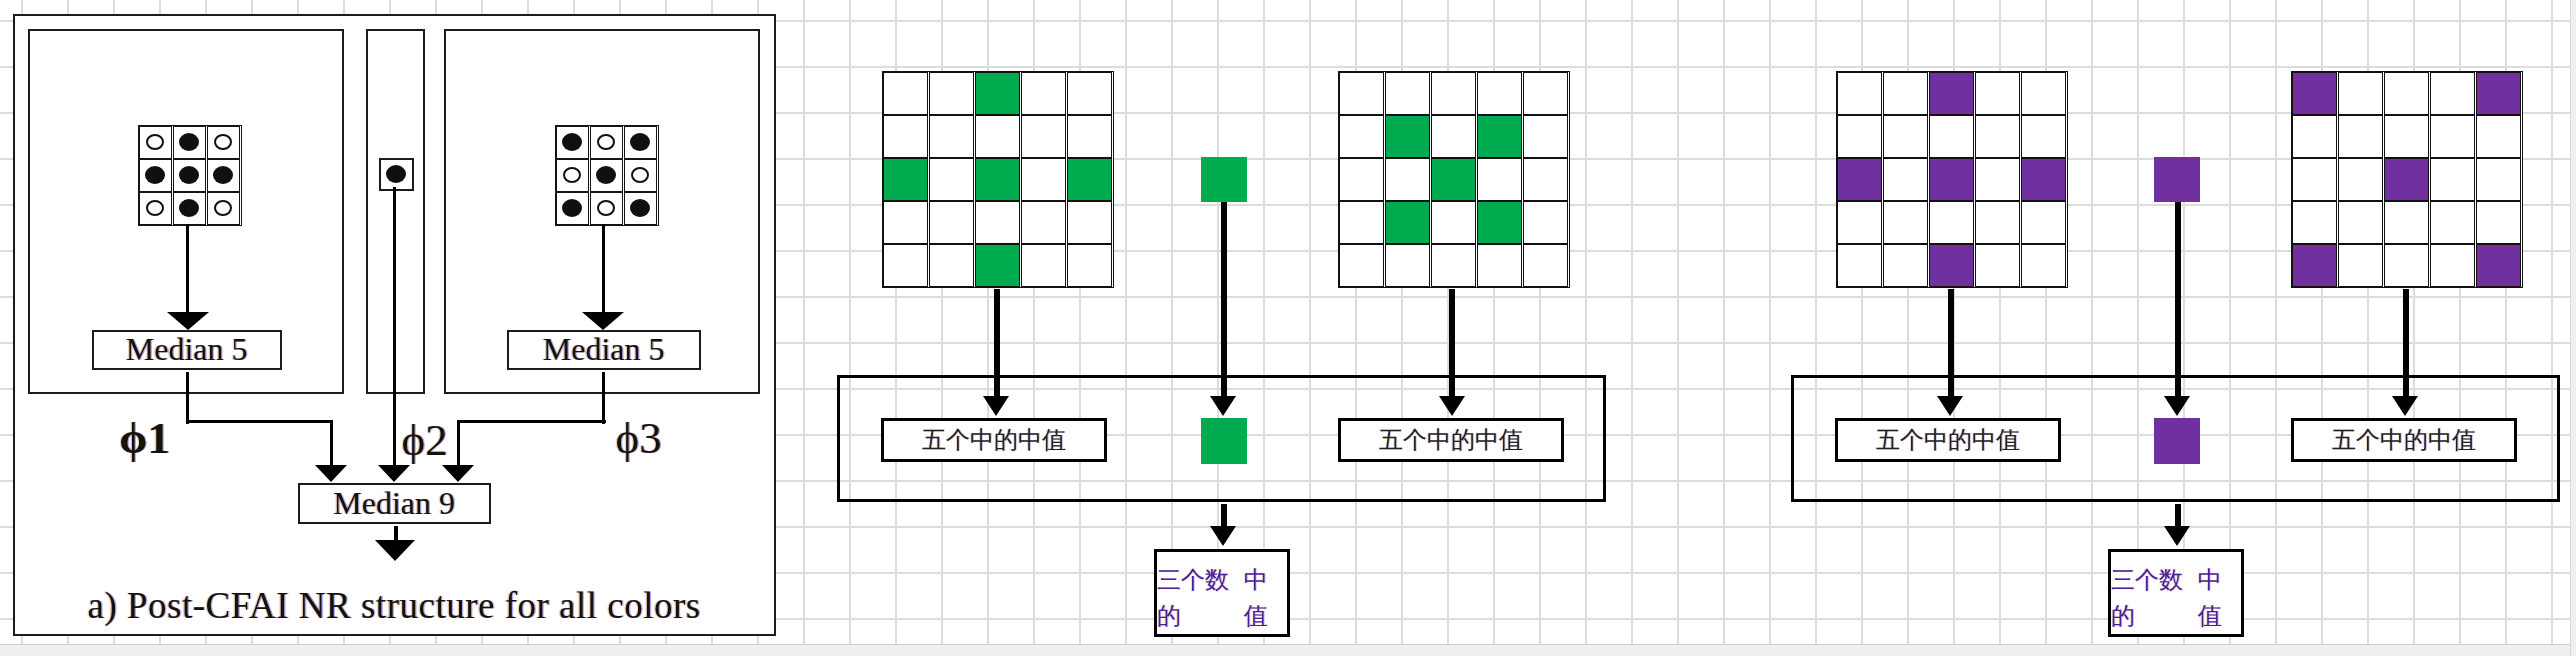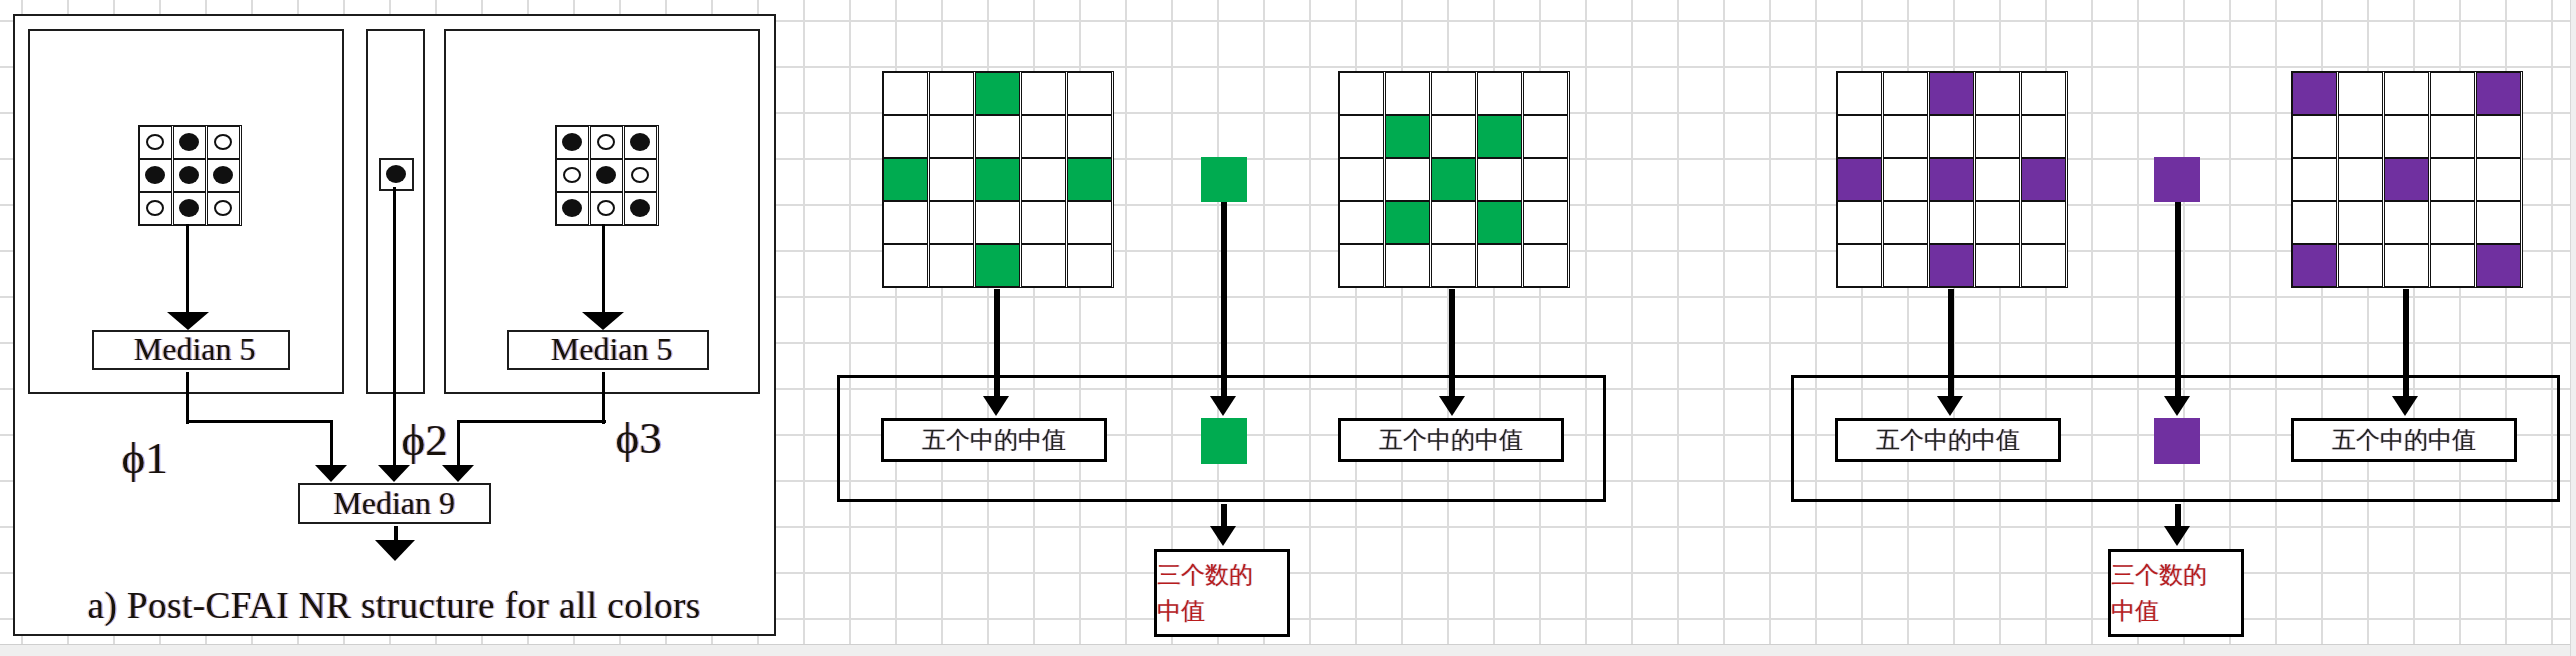--- a/index.html
+++ b/index.html
@@ -13,21 +13,21 @@
     font-family:"DejaVu Sans", sans-serif;
   }
   .bottombar{position:absolute;left:0;top:644px;width:2576px;height:12.6px;background:#efefef;border-top:1px solid #cfcfcf;}
   .rightbar{position:absolute;left:2570px;top:0;width:5.8px;height:657px;background:#efefef;border-left:1px solid #d8d8d8;}
 
   
   .panelA{position:absolute;left:12.6px;top:13.6px;width:759px;height:618px;background:#fff;border:2.9px solid #1c1c1c;}
   .inbox{position:absolute;border:2.9px solid #1c1c1c;background:#fff;}
   .scantxt{font-family:"Liberation Serif", serif;color:#17110b;
     text-shadow:1.3px 0 0 rgba(50,70,220,.45), -1.3px 0 0 rgba(220,120,40,.38);}
-  .m5box{position:absolute;border:2.9px solid #1c1c1c;background:#fff;display:flex;align-items:center;justify-content:center;font-size:32px;padding-left:8px;}
+  .m5box{position:absolute;border:2.9px solid #1c1c1c;background:#fff;display:flex;align-items:center;justify-content:center;font-size:32px;}
   .m3boxA{position:absolute;border:2.9px solid #1c1c1c;background:#fff;display:flex;align-items:center;justify-content:center;font-size:32px;}
   .philbl{position:absolute;font-size:45px;text-align:center;}
   .captionA{position:absolute;left:0;top:568px;width:759px;text-align:center;font-size:37px;letter-spacing:0.5px;}
 
   .ogrid{position:absolute;display:grid;border:1.9px solid #151515;background:#fff;}
   .ocell{width:31px;height:31px;border:1.5px solid #151515;display:flex;align-items:center;justify-content:center;}
   .odot{width:20.4px;height:18.5px;border-radius:50%;background:#101010;}
   .oring{width:14.6px;height:12.6px;border-radius:50%;border:2.9px solid #101010;background:#fff;}
   .dotcell{position:absolute;border:2.9px solid #1c1c1c;background:#fff;display:flex;align-items:center;justify-content:center;}
 
@@ -36,22 +36,22 @@
   .hline{position:absolute;background:#000;}
   .ahead{position:absolute;width:0;height:0;}
 
   
   .cgrid{position:absolute;display:grid;border:1.9px solid #111;background:#fff;}
   .ccell{width:43px;height:41px;border:1.5px solid #111;background:#fff;}
   .sq{position:absolute;width:46px;height:46px;}
   .bigbox{position:absolute;border:3.9px solid #000;background:transparent;}
   .tbox{position:absolute;border:3.9px solid #000;background:#fff;display:flex;align-items:center;justify-content:center;
         font-size:24px;color:#222;text-shadow:1px 0 0 rgba(60,80,230,.3), -1px 0 0 rgba(230,130,50,.28);}
-  .m3box{position:absolute;border:3.9px solid #000;background:#fff;display:flex;flex-direction:column;align-items:flex-start;justify-content:center;
-        font-size:24px;line-height:1.5;color:#b91c1c;text-shadow:1px 0 0 rgba(60,80,230,.3), -1px 0 0 rgba(230,130,50,.28);}
+  .m3box{position:absolute;border:3.9px solid #000;background:#fff;display:flex;flex-direction:row;align-items:flex-end;justify-content:center;
+        font-size:24px;line-height:1.5;color:#4c1d95;text-shadow:1px 0 0 rgba(60,80,230,.3), -1px 0 0 rgba(230,130,50,.28);}
 </style>
 </head>
 <body>
 
 <div class="stage">
 
   <div class="panelA">
 
     <div class="inbox" style="left:13.6px;top:13.6px;width:312px;height:361px;"></div>
     <div class="inbox" style="left:351px;top:13.6px;width:55px;height:361px;"></div>
@@ -140,21 +140,21 @@
     <div class="ahead" style="left:300px;top:449px;border-left:16.5px solid transparent;border-right:16.5px solid transparent;border-top:17.5px solid #000;"></div>
 
     <div class="vline" style="left:378px;top:171px;width:3.9px;height:279px;"></div>
     <div class="ahead" style="left:363px;top:449px;border-left:16.5px solid transparent;border-right:16.5px solid transparent;border-top:17.5px solid #000;"></div>
 
     <div class="vline" style="left:587px;top:356px;width:3.9px;height:52px;"></div>
     <div class="hline" style="left:444px;top:404px;width:147px;height:3.9px;"></div>
     <div class="vline" style="left:442px;top:404px;width:3.9px;height:49px;"></div>
     <div class="ahead" style="left:427px;top:449px;border-left:16.5px solid transparent;border-right:16.5px solid transparent;border-top:17.5px solid #000;"></div>
 
-    <div class="philbl scantxt" style="left:91px;top:416px;width:78px;">ϕ1</div>
+    <div class="philbl scantxt" style="left:91px;top:396px;width:78px;font-weight:bold;">ϕ1</div>
     <div class="philbl scantxt" style="left:371px;top:398px;width:78px;">ϕ2</div>
     <div class="philbl scantxt" style="left:585px;top:396px;width:78px;">ϕ3</div>
 
     <div class="m3boxA scantxt" style="left:283px;top:467px;width:189px;height:37px;">
       <span>Median 9</span>
     </div>
 
     <div class="vline" style="left:379px;top:510px;width:4.9px;height:15.5px;"></div>
     <div class="ahead" style="left:360px;top:524px;border-left:20.4px solid transparent;border-right:20.4px solid transparent;border-top:21.4px solid #000;"></div>
 

